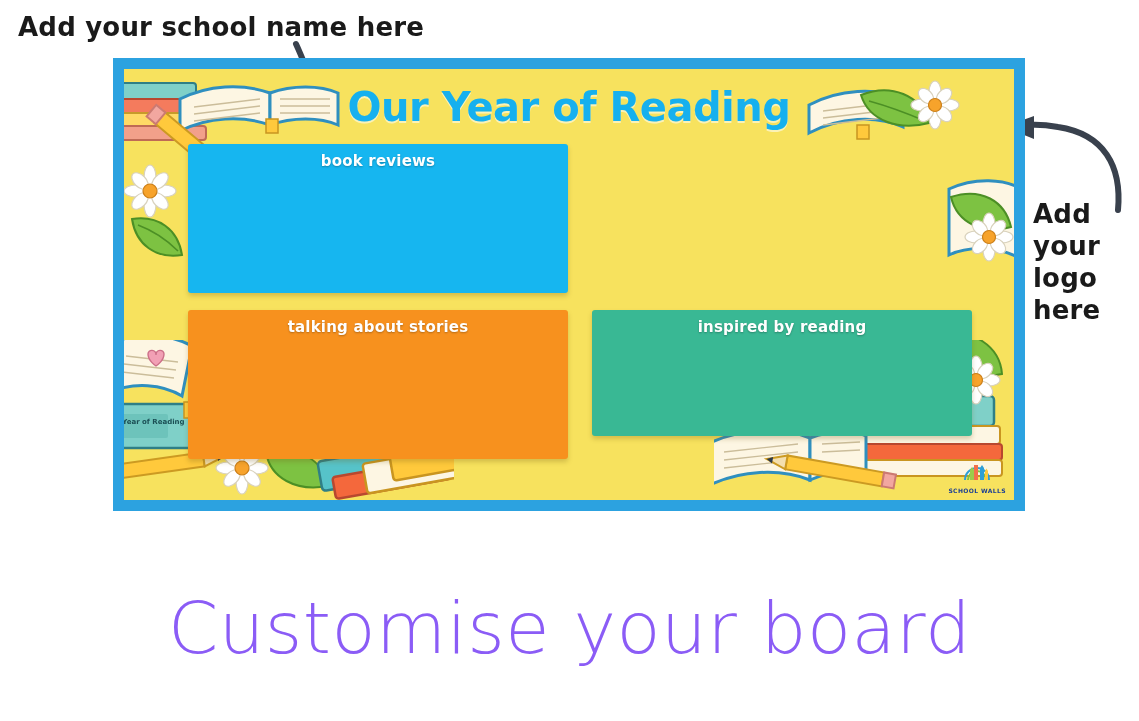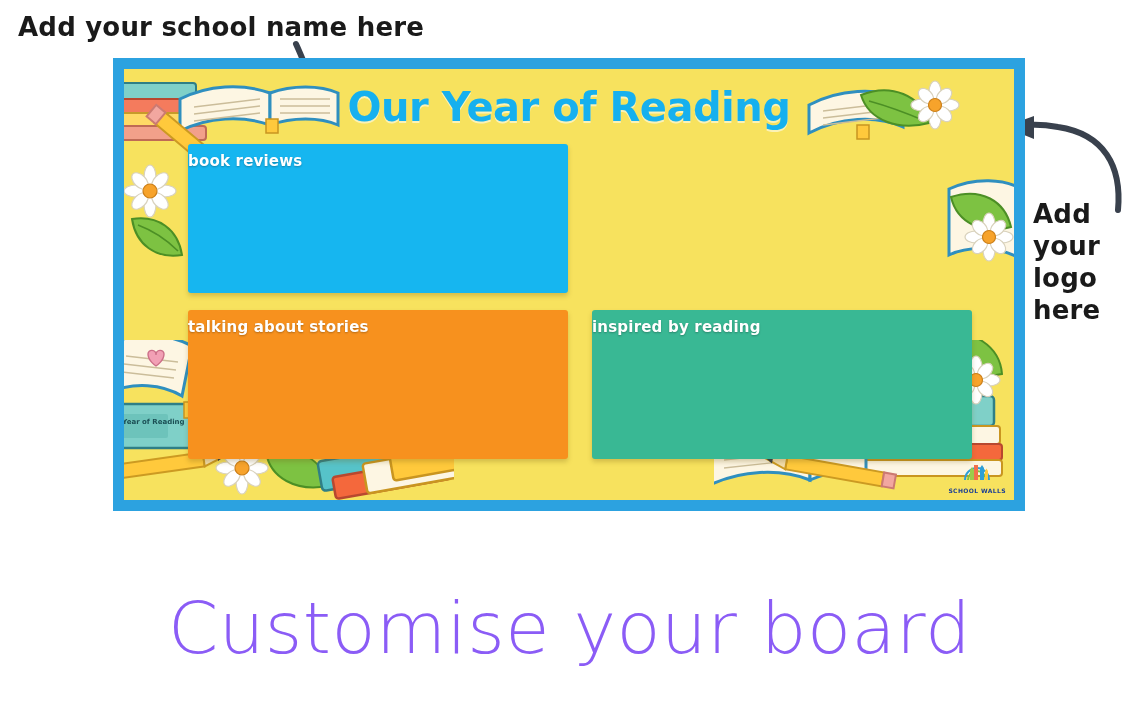--- a/index.html
+++ b/index.html
@@ -111,31 +111,32 @@
   .panel {
     position: absolute;
     box-sizing: border-box;
     border-radius: 3px;
     box-shadow: 0 3px 5px rgba(120,95,20,.28);
   }
   .panel-label {
     position: absolute;
     left: 0; right: 0;
     top: 8px;
+    text-align: center;
     color: #ffffff;
     font-family: "DejaVu Sans", sans-serif;
     font-weight: bold;
     font-size: 15px;
     letter-spacing: 0.2px;
     text-shadow: 0 1px 2px rgba(0,0,0,.28);
   }
   #panel-book-reviews        { left: 0;     top: 0;   width: 380px; height: 149px; background: #16b6f0; }
   #panel-books-we-love       { left: 404px; top: 0;   width: 380px; height: 149px; background: #9bcc4a; }
   #panel-talking-stories     { left: 0;     top: 166px; width: 380px; height: 149px; background: #f7911e; }
-  #panel-inspired-by-reading { left: 404px; top: 166px; width: 380px; height: 149px; background: #39b894; }
+  #panel-inspired-by-reading { left: 404px; top: 166px; width: 380px; height: 126px; background: #39b894; }
 
   
   .deco { position: absolute; z-index: 4; pointer-events: none; }
   #deco-tl { left: 0;  top: 0;     width: 230px; height: 200px; }
   #deco-tr { right: 0; top: 0;     width: 215px; height: 200px; }
   #deco-bl { left: 0;  bottom: 0;  width: 330px; height: 160px; }
   #deco-br { right: 0; bottom: 0;  width: 300px; height: 160px; }
 
   
   #logo-badge {

